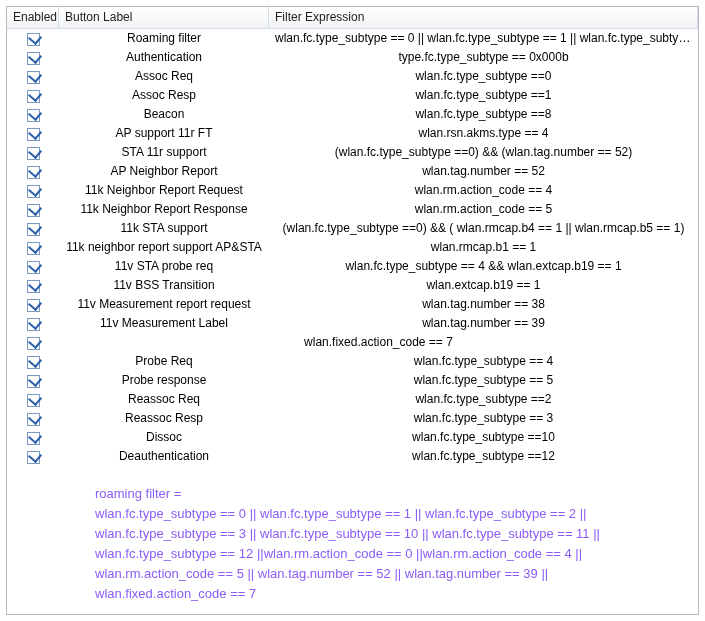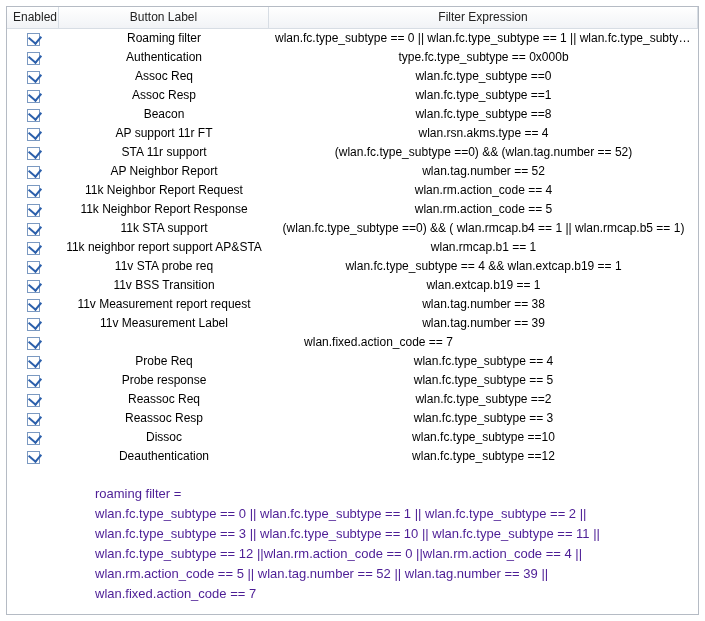--- a/index.html
+++ b/index.html
@@ -31,21 +31,20 @@
       background: linear-gradient(#fff, #f1f3f6);
       height: 22px;
       line-height: 21px;
       user-select: none;
     }
     .header .col {
       padding: 0 6px;
       border-right: 1px solid #d7dde4;
       white-space: nowrap;
       overflow: hidden;
-      text-align: center;
     }
     .col-enabled { width: 52px; flex: 0 0 52px; }
     .col-label   { width: 210px; flex: 0 0 210px; }
     .col-filter  { flex: 1 1 auto; border-right: none; }
     .rows {
       overflow: hidden;
     }
     .row {
       display: flex;
       height: 19px;
@@ -71,21 +70,21 @@
       left: 2px; top: -1px;
       width: 8px; height: 8px;
       border: solid #2b5fab;
       border-width: 0 0 2px 2px;
       transform: rotate(-50deg);
     }
     .notes {
       padding: 18px 10px 10px 88px;
       font-size: 13px;
       line-height: 20px;
-      color: #4c1d95;
+      color: #8b5cf6;
       font-family: Arial, "Segoe UI", sans-serif;
     }
   </style>
 </head>
 <body>
 
 <div class="panel">
   <div class="header">
     <div class="col col-enabled">Enabled</div>
     <div class="col col-label">Button Label</div>

